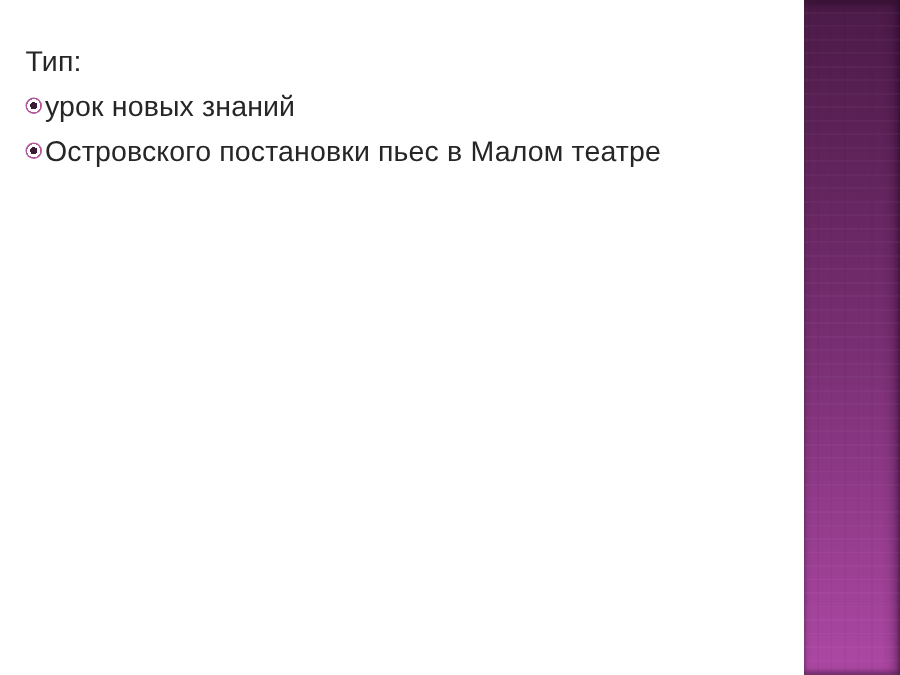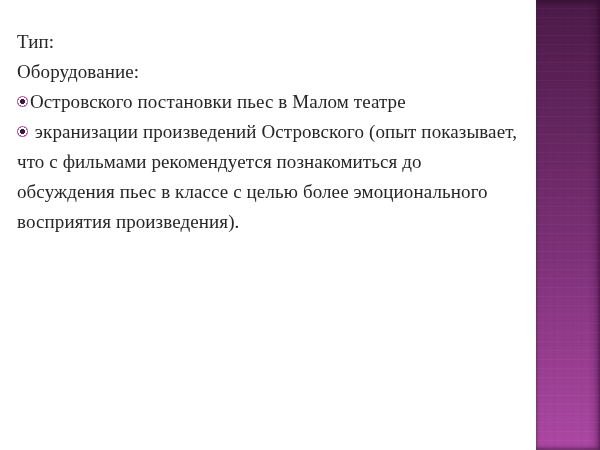--- a/index.html
+++ b/index.html
@@ -23,21 +23,20 @@
     overflow: hidden;
   }
   .content {
     position: absolute;
     left: 17px; top: 27px;
     width: 506px;
     font-size: 19px;
     line-height: 30px;
     color: var(--text_color);
     letter-spacing: 0.1px;
-    font-family: Liberation Serif, serif;
   }
   .line { display: block; }
   .bullet-icon {
     display: inline-block;
     width: 11px; height: 11px;
     border-radius: 50%;
     background: radial-gradient(circle at 50% 50%,
       var(--bullet_dot) 0 31%,
       #ffffff 31% 56%,
       var(--bullet_ring) 56% 100%);
@@ -66,30 +65,27 @@
 <body>
 
 <div class="slide">
 
   <div class="content">
 
     <div class="line">
       <span>Тип:</span>
     </div>
 
+    <div class="line">
+      <span class="bullet-icon"></span><span>урок новых знаний</span>
+    </div>
 
-    <div class="line">
-      <span>Оборудование:</span>
-    </div>
 
     <div class="line">
       <span class="bullet-icon"></span><span>Островского постановки пьес в Малом театре</span>
     </div>
 
-    <div class="line">
-      <span class="bullet-icon"></span><span> экранизации произведений Островского (опыт показывает, что с фильмами рекомендуется познакомиться до обсуждения пьес в классе с целью более эмоционального восприятия произведения).</span>
-    </div>
 
   </div>
 
   <div class="stripe"></div>
 
 </div>
 
 </body></html>

